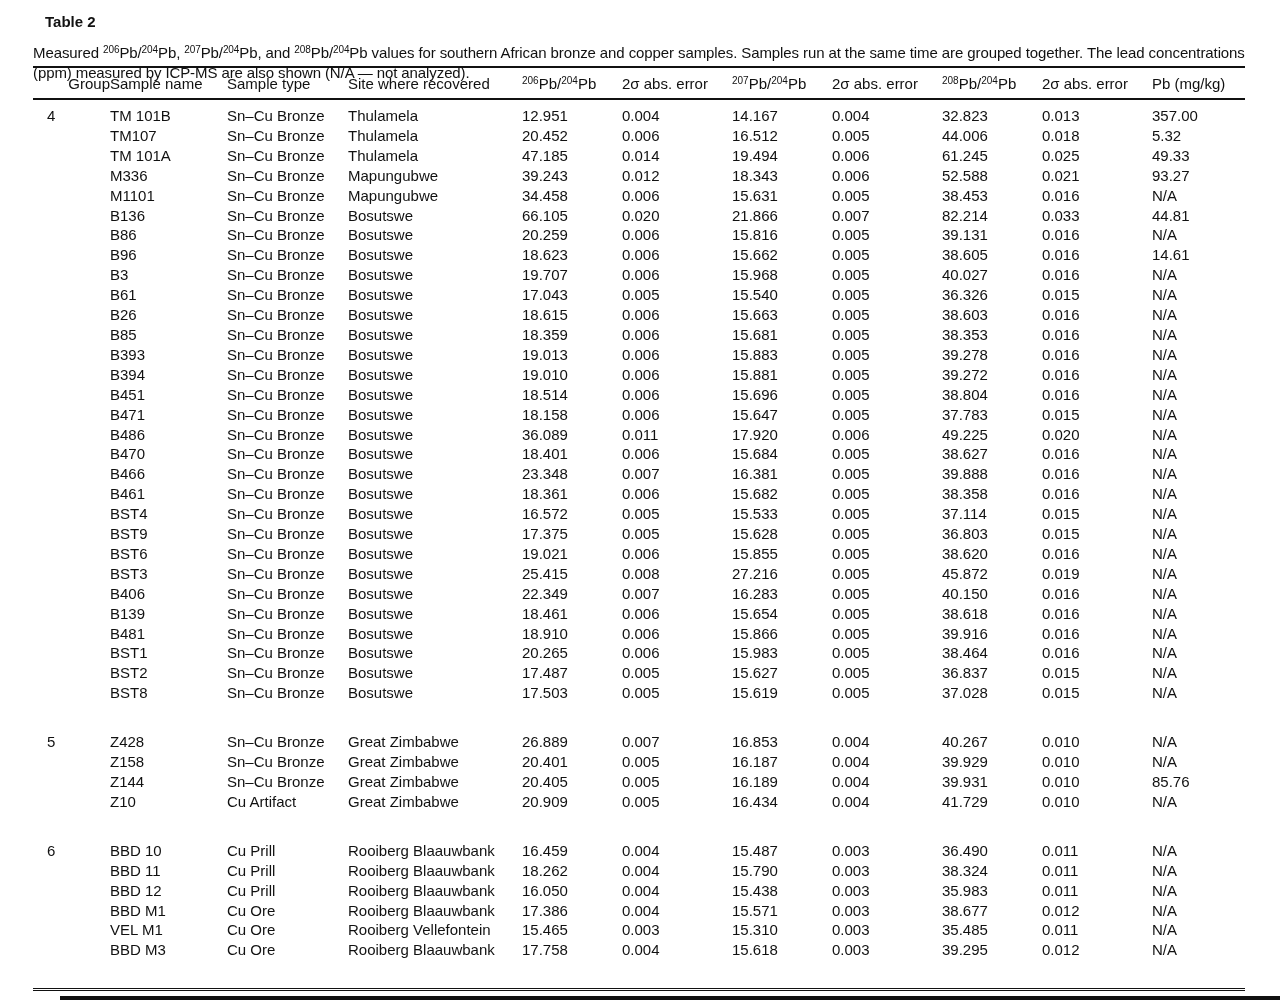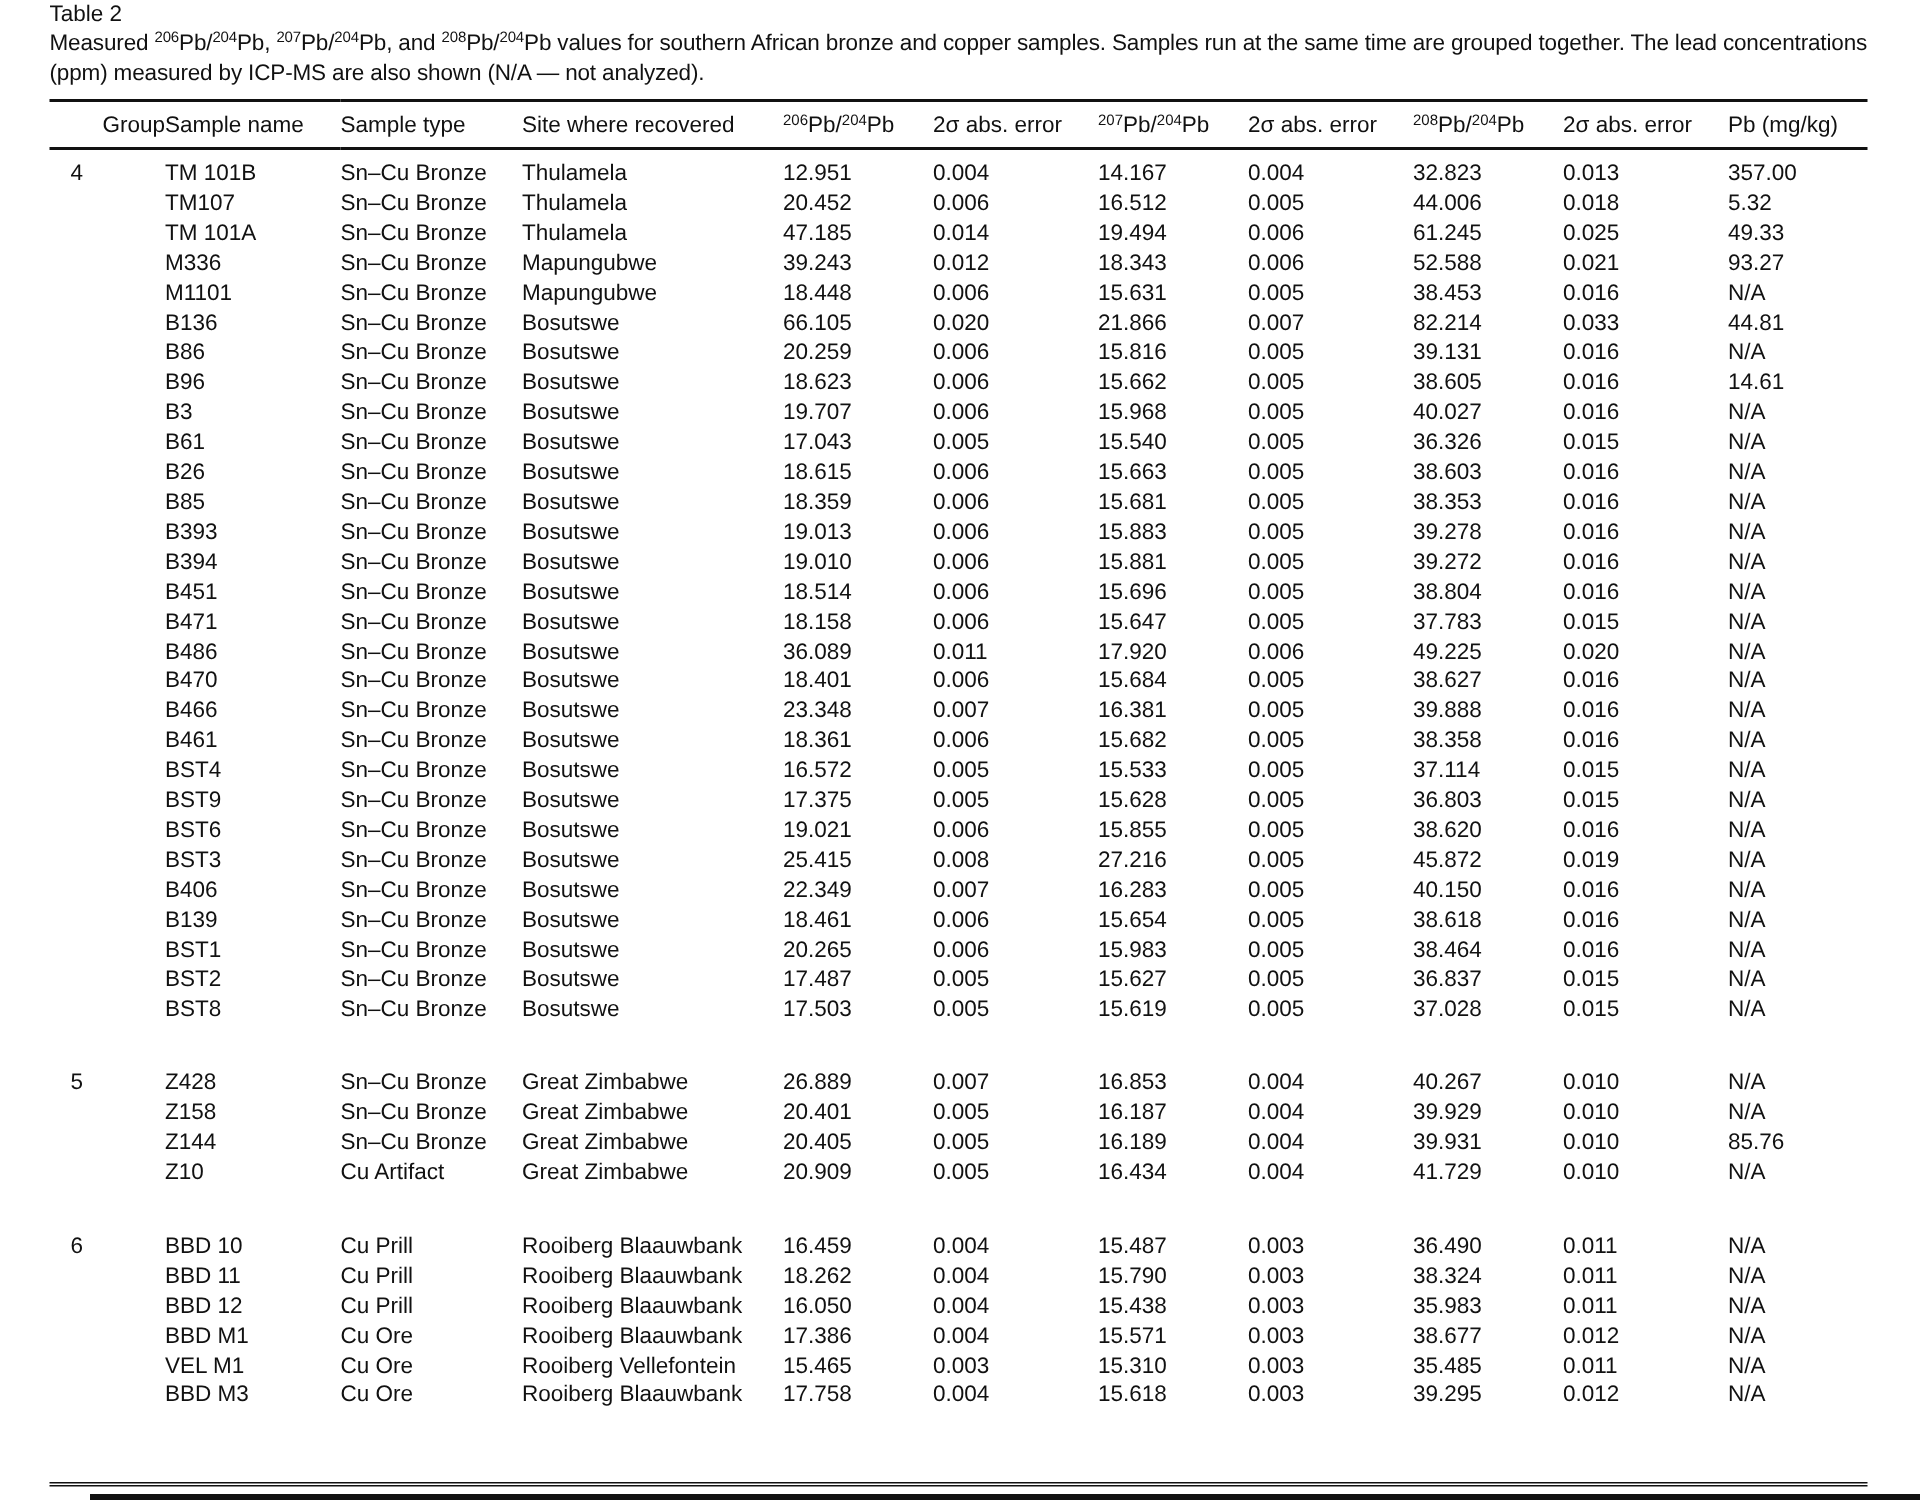--- a/index.html
+++ b/index.html
@@ -2,21 +2,21 @@
 <html><head>
 <meta charset="utf-8">
 <style>
   html, body { margin: 0; padding: 0; background: #ffffff; }
   body {
     width: 1280px; height: 1000px; overflow: hidden; position: relative;
     font-family: "Liberation Sans", "DejaVu Sans", sans-serif;
     color: #111;
   }
   .caption-block { position: absolute; left: 33px; top: 0px; width: 1212px; }
-  .table-label { font-weight: normal; font-size: 15px; line-height: 19px; margin: 0; }
+  .table-label { font-weight: bold; font-size: 15px; line-height: 19px; margin: 12px; }
   .caption { font-size: 15px; line-height: 20px; margin: 0; letter-spacing: -0.1px; }
   sup { font-size: 10px; line-height: 0; vertical-align: 5px; }
   .tbl-wrap { position: absolute; left: 33px; top: 66px; width: 1212px; }
   table { border-collapse: collapse; width: 100%; font-size: 15px; table-layout: fixed; }
   thead th {
     font-weight: normal; text-align: left; height: 30px; padding: 0 0 0 0;
     border-top: 2px solid #111; border-bottom: 2px solid #111;
     white-space: nowrap;
   }
   tbody td { height: 19.9px; padding: 0; white-space: nowrap; line-height: 19.9px; }
@@ -127,21 +127,21 @@
           <td>0.006</td>
           <td>52.588</td>
           <td>0.021</td>
           <td>93.27</td>
         </tr>
         <tr>
           <td class="group"></td>
           <td>M1101</td>
           <td>Sn–Cu Bronze</td>
           <td>Mapungubwe</td>
-          <td>18.448</td>
+          <td>34.458</td>
           <td>0.006</td>
           <td>15.631</td>
           <td>0.005</td>
           <td>38.453</td>
           <td>0.016</td>
           <td>N/A</td>
         </tr>
         <tr>
           <td class="group"></td>
           <td>B136</td>
@@ -405,20 +405,33 @@
         <tr>
           <td class="group"></td>
           <td>B139</td>
           <td>Sn–Cu Bronze</td>
           <td>Bosutswe</td>
           <td>18.461</td>
           <td>0.006</td>
           <td>15.654</td>
           <td>0.005</td>
           <td>38.618</td>
+          <td>0.016</td>
+          <td>N/A</td>
+        </tr>
+        <tr>
+          <td class="group"></td>
+          <td>B481</td>
+          <td>Sn–Cu Bronze</td>
+          <td>Bosutswe</td>
+          <td>18.910</td>
+          <td>0.006</td>
+          <td>15.866</td>
+          <td>0.005</td>
+          <td>39.916</td>
           <td>0.016</td>
           <td>N/A</td>
         </tr>
         <tr>
           <td class="group"></td>
           <td>BST1</td>
           <td>Sn–Cu Bronze</td>
           <td>Bosutswe</td>
           <td>20.265</td>
           <td>0.006</td>

